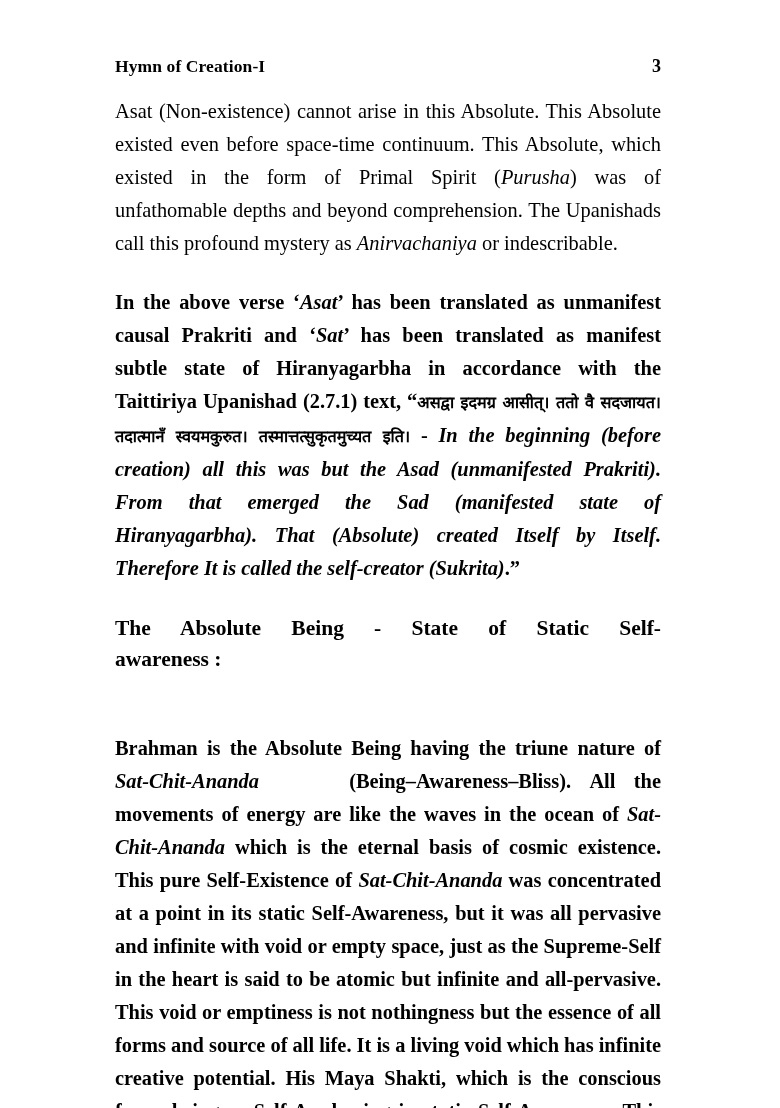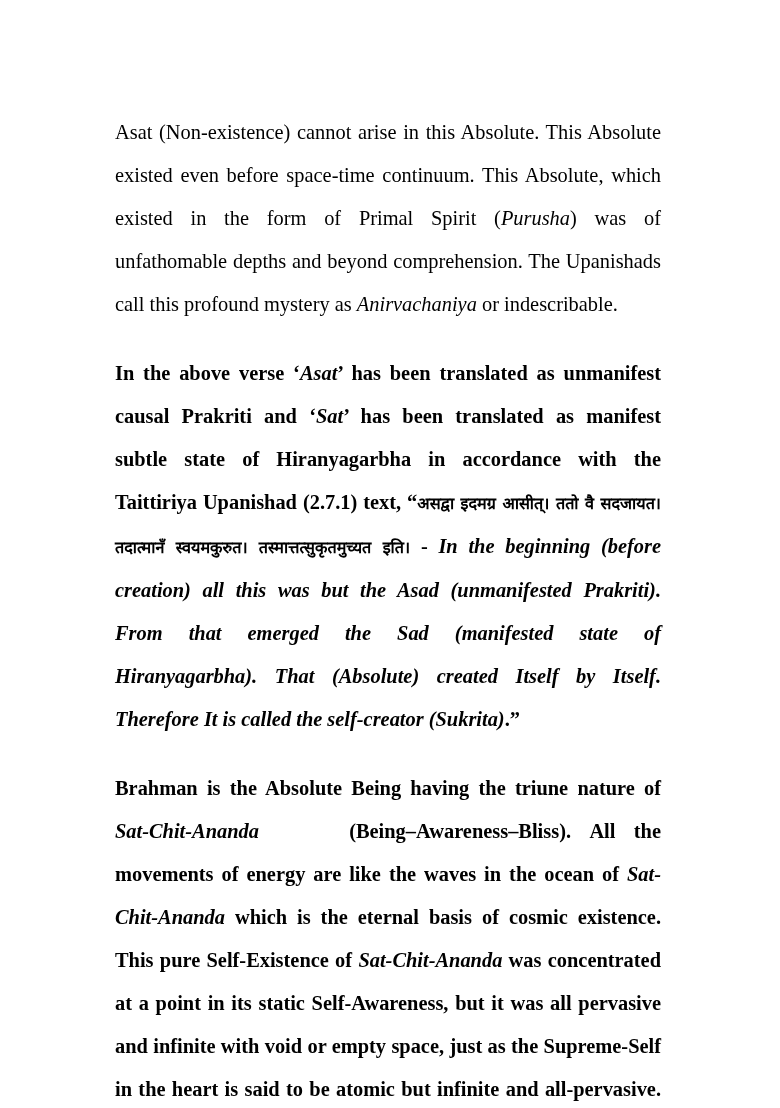--- a/index.html
+++ b/index.html
@@ -43,23 +43,23 @@
     font-weight: bold;
   }
   
   .body {
     position: absolute;
     top: 95px;
     left: 0;
     width: 546px;
   }
   p.para {
-    margin: 16px 0 0 0;
+    margin: 0 0 0 0;
     font-size: 20.4px;
-    line-height: 43px;
+    line-height: 33px;
     text-align: justify;
     text-justify: inter-word;
     hyphens: none;
   }
   p.para.gap {
     margin-top: 26px;
   }
   .quoteblock {
     font-style: italic;
   }
@@ -103,30 +103,38 @@
   .wide-space {
     display: inline-block;
     width: 0.9em;
   }
 </style>
 </head>
 <body>
 
 <div class="page">
 
+  <div class="runhead">
+    <span class="title">Hymn of Creation-I</span>
+    <span class="folio">3</span>
+  </div>
 
   <div class="body">
 
     <p class="para">
       <span>Asat (Non-existence) cannot arise in this Absolute. This Absolute existed even before space-time continuum. This Absolute, which existed in the form of Primal Spirit (</span><i>Purusha</i><span>) was of unfathomable depths and beyond comprehension. The Upanishads call this profound mystery as </span><i>Anirvachaniya</i><span> or indescribable.</span>
     </p>
 
     <p class="para gap justify-all">
       <span>In the above verse ‘</span><i>Asat</i><span>’ has been translated as unmanifest causal Prakriti and ‘</span><i>Sat</i><span>’ has been translated as manifest subtle state of Hiranyagarbha in accordance with the Taittiriya Upanishad (2.7.1) text, “</span><span class="deva">असद्वा इदमग्र आसीत्। ततो वै सदजायत। तदात्मानँ स्वयमकुरुत। तस्मात्तत्सुकृतमुच्यत इति।</span><span> - </span><i class="quoteblock">In the beginning (before creation) all this was but the Asad (unmanifested Prakriti). From that emerged the Sad (manifested state of Hiranyagarbha). That (Absolute) created Itself by Itself. Therefore It is called the self-creator (Sukrita)</i><span>.”</span>
     </p>
 
+    <h2 class="heading">
+      <span class="heading-line1">The Absolute Being - State of Static Self-</span>
+        <span class="heading-line2">awareness :</span>
+    </h2>
 
     <p class="para gap justify-all">
       <span>Brahman is the Absolute Being having the triune nature of </span><i>Sat-Chit-Ananda</i><span> (Being–Awareness–Bliss).</span><span class="wide-space"></span><span>All</span><span class="wide-space"></span><span>the movements of energy are like the waves in the ocean of </span><i>Sat-Chit-Ananda</i><span> which is the eternal basis of cosmic existence. This pure Self-Existence of </span><i>Sat-Chit-Ananda</i><span> was concentrated at a point in its static Self-Awareness, but it was all pervasive and infinite with void or empty space, just as the Supreme-Self in the heart is said to be atomic but infinite and all-pervasive. This void or emptiness is not nothingness but the essence of all forms and source of all life. It is a living void which has infinite creative potential. His Maya Shakti, which is the conscious force, brings a Self-Awakening in static Self-Awareness. This Maya Shakti or Conscious force is inseparable from His Being which projects itself out as a force of movement having</span>
     </p>
 
   </div>
 </div>
 
 </body></html>

